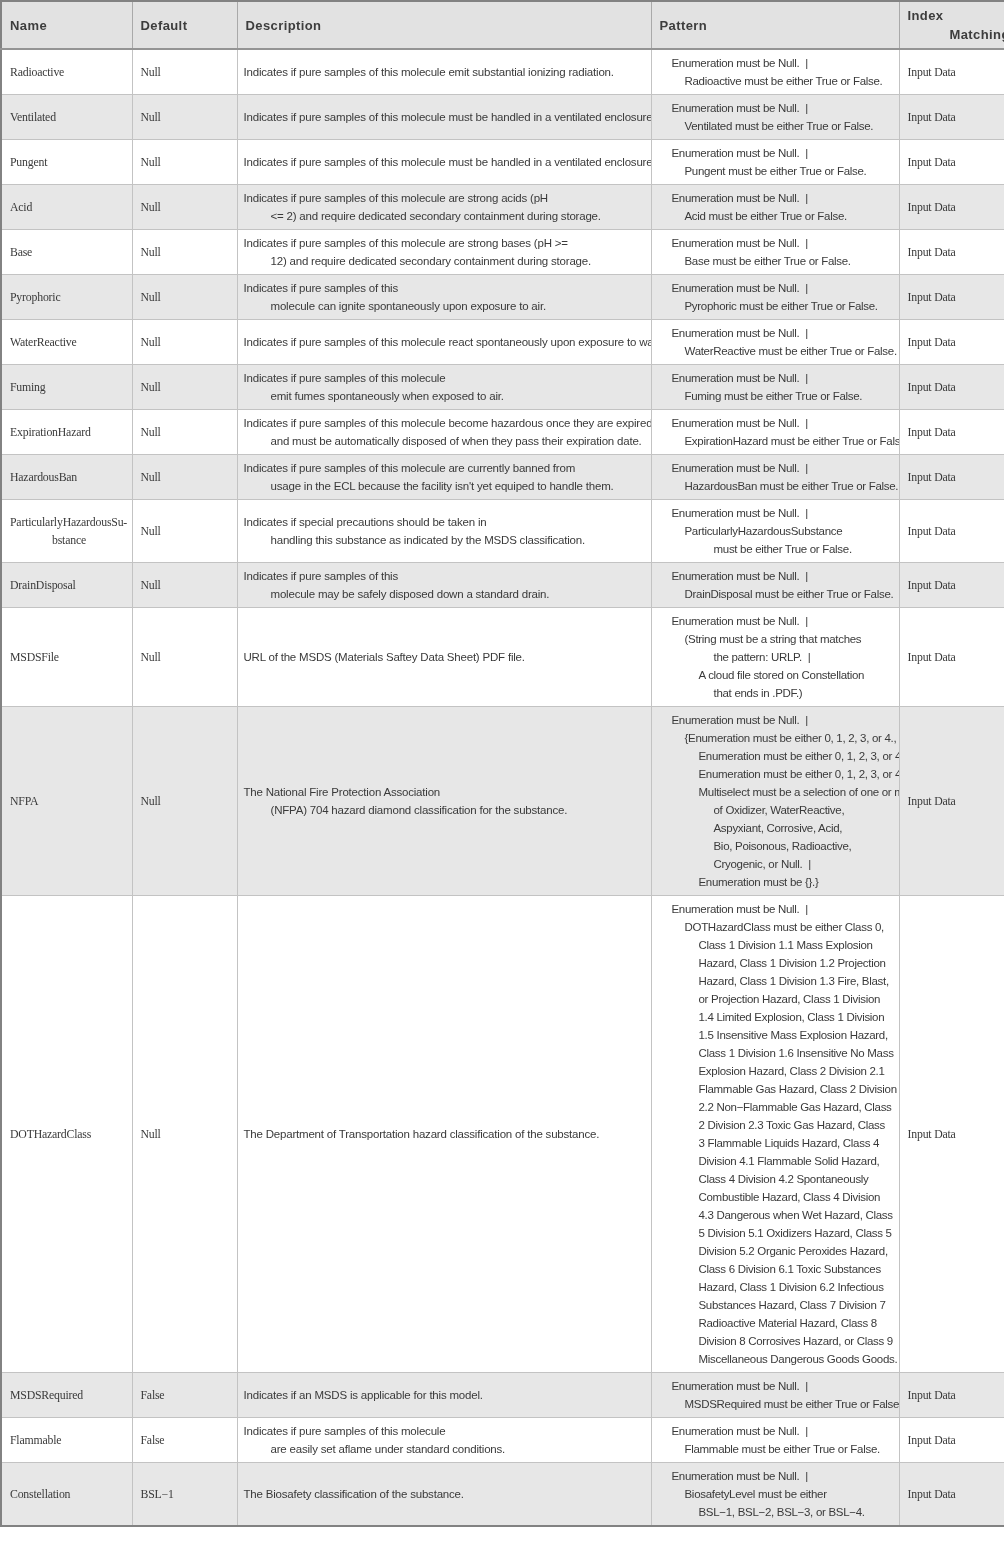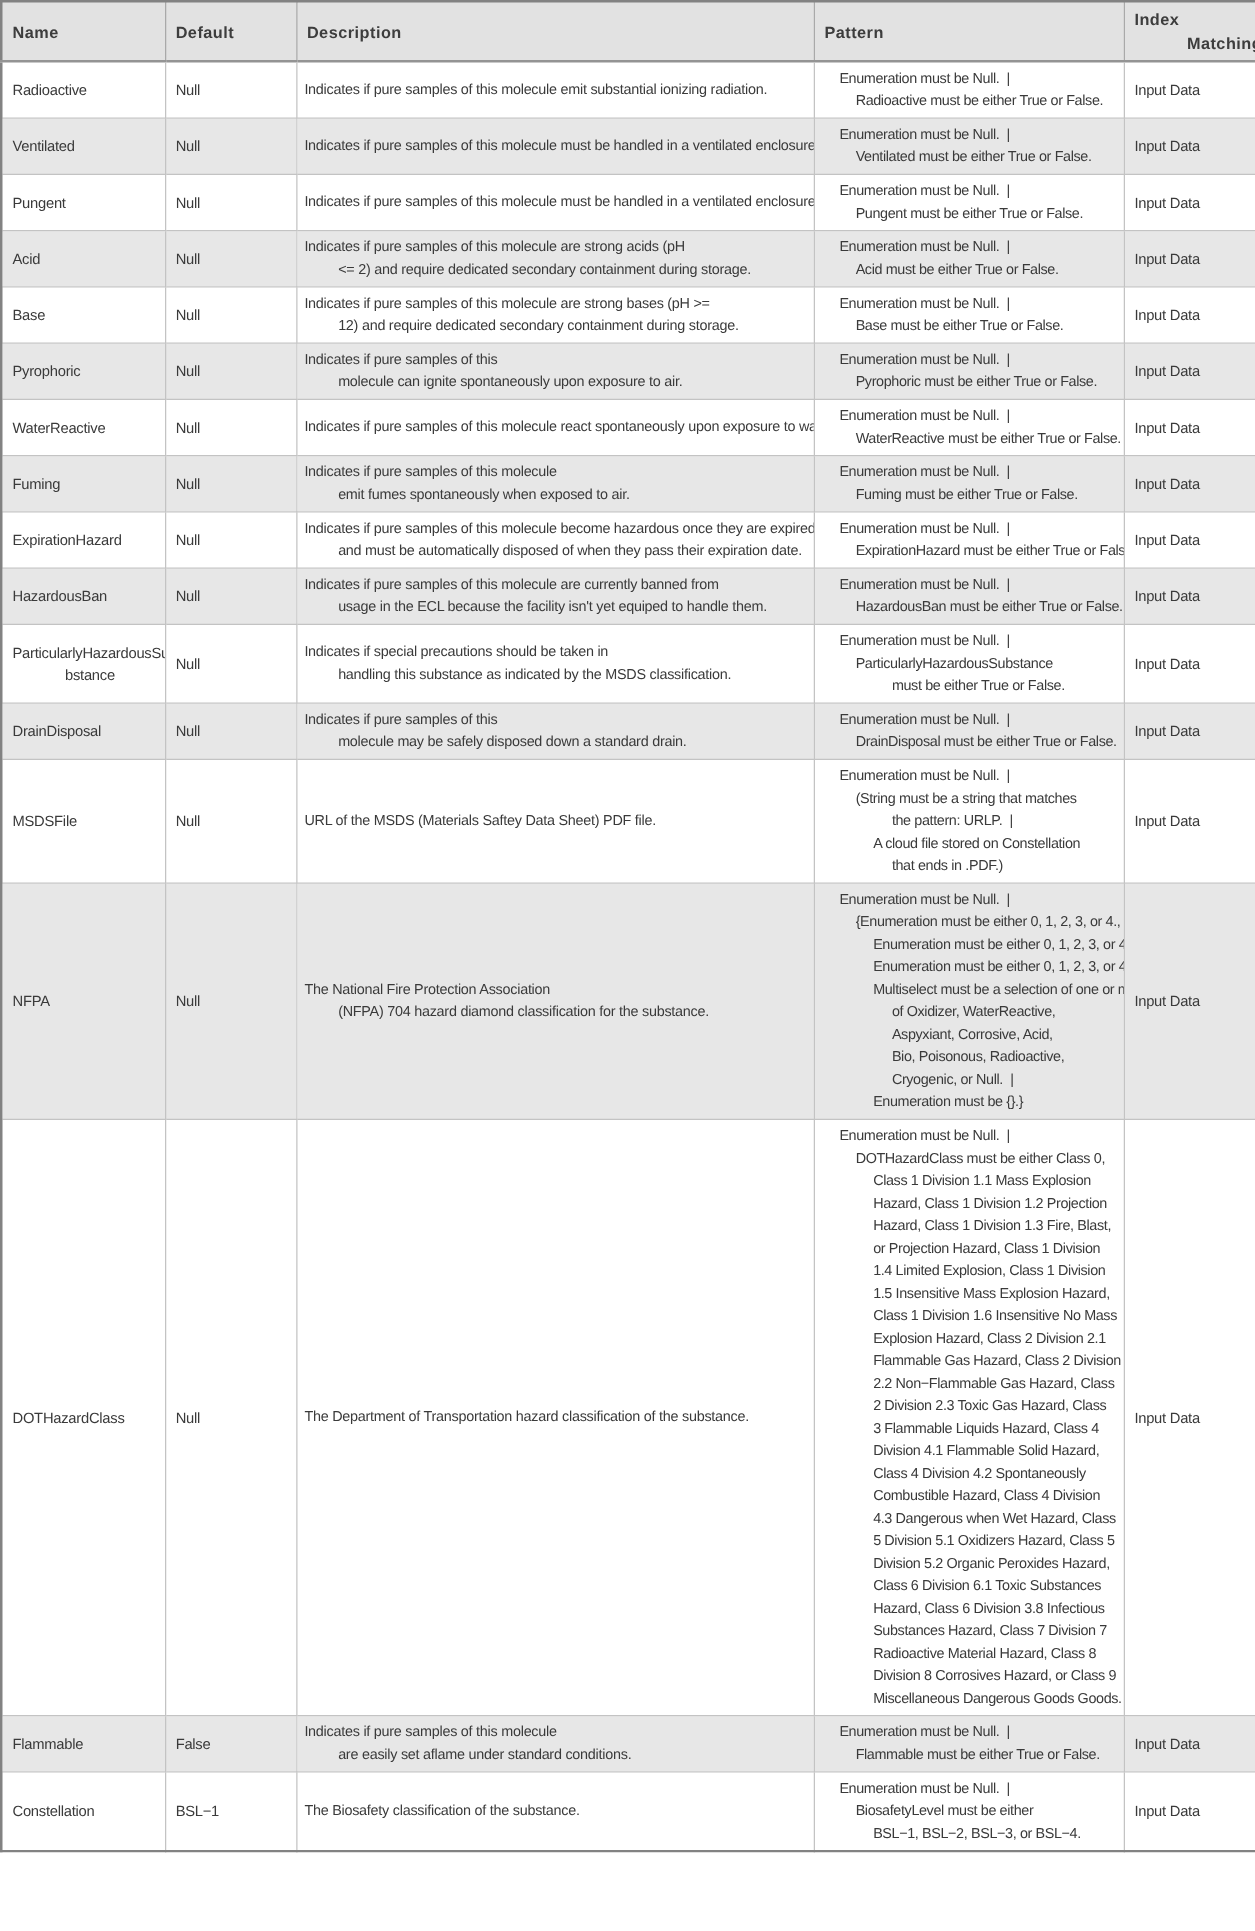--- a/index.html
+++ b/index.html
@@ -41,21 +41,21 @@
   td {
     border: 1px solid #c3c3c3;
     vertical-align: middle;
     padding: 4px 6px;
     font-size: 11.5px;
     line-height: 18px;
     letter-spacing: -0.2px;
     color: #3a3a3a;
     overflow: hidden;
   }
-  td.cell-name, td.cell-default, td.cell-index { padding-left: 8px; font-size: 11.8px; }
+  td.cell-name, td.cell-default, td.cell-index { padding-left: 8px; font-size: 11.8px; font-family: Liberation Serif, serif; }
   td.cell-pattern { letter-spacing: -0.3px; padding-left: 20px; }
 
   tbody tr:nth-child(even) td { background: #e7e7e7; }
   tbody tr:nth-child(odd)  td { background: #ffffff; }
 
   .ln { white-space: pre; }
   .i0 { padding-left: 0; }
   .i1 { padding-left: 13px; }
   .i2 { padding-left: 27px; }
   .i3 { padding-left: 42px; }
@@ -336,30 +336,44 @@
             <div class="ln i2">2.2 Non−Flammable Gas Hazard, Class</div>
             <div class="ln i2">2 Division 2.3 Toxic Gas Hazard, Class</div>
             <div class="ln i2">3 Flammable Liquids Hazard, Class 4</div>
             <div class="ln i2">Division 4.1 Flammable Solid Hazard,</div>
             <div class="ln i2">Class 4 Division 4.2 Spontaneously</div>
             <div class="ln i2">Combustible Hazard, Class 4 Division</div>
             <div class="ln i2">4.3 Dangerous when Wet Hazard, Class</div>
             <div class="ln i2">5 Division 5.1 Oxidizers Hazard, Class 5</div>
             <div class="ln i2">Division 5.2 Organic Peroxides Hazard,</div>
             <div class="ln i2">Class 6 Division 6.1 Toxic Substances</div>
-            <div class="ln i2">Hazard, Class 6 Division 3.8 Infectious</div>
+            <div class="ln i2">Hazard, Class 1 Division 6.2 Infectious</div>
             <div class="ln i2">Substances Hazard, Class 7 Division 7</div>
             <div class="ln i2">Radioactive Material Hazard, Class 8</div>
             <div class="ln i2">Division 8 Corrosives Hazard, or Class 9</div>
             <div class="ln i2">Miscellaneous Dangerous Goods Goods.</div>
           </td>
           <td class="cell-index">Input Data</td>
         </tr>
         <tr>
           <td class="cell-name">
+            <div class="ln i0">MSDSRequired</div>
+          </td>
+          <td class="cell-default">False</td>
+          <td class="cell-description">
+            <div class="ln i0">Indicates if an MSDS is applicable for this model.</div>
+          </td>
+          <td class="cell-pattern">
+            <div class="ln i0">Enumeration must be Null.  |</div>
+            <div class="ln i1">MSDSRequired must be either True or False.</div>
+          </td>
+          <td class="cell-index">Input Data</td>
+        </tr>
+        <tr>
+          <td class="cell-name">
             <div class="ln i0">Flammable</div>
           </td>
           <td class="cell-default">False</td>
           <td class="cell-description">
             <div class="ln i0">Indicates if pure samples of this molecule</div>
             <div class="ln i2">are easily set aflame under standard conditions.</div>
           </td>
           <td class="cell-pattern">
             <div class="ln i0">Enumeration must be Null.  |</div>
             <div class="ln i1">Flammable must be either True or False.</div>

